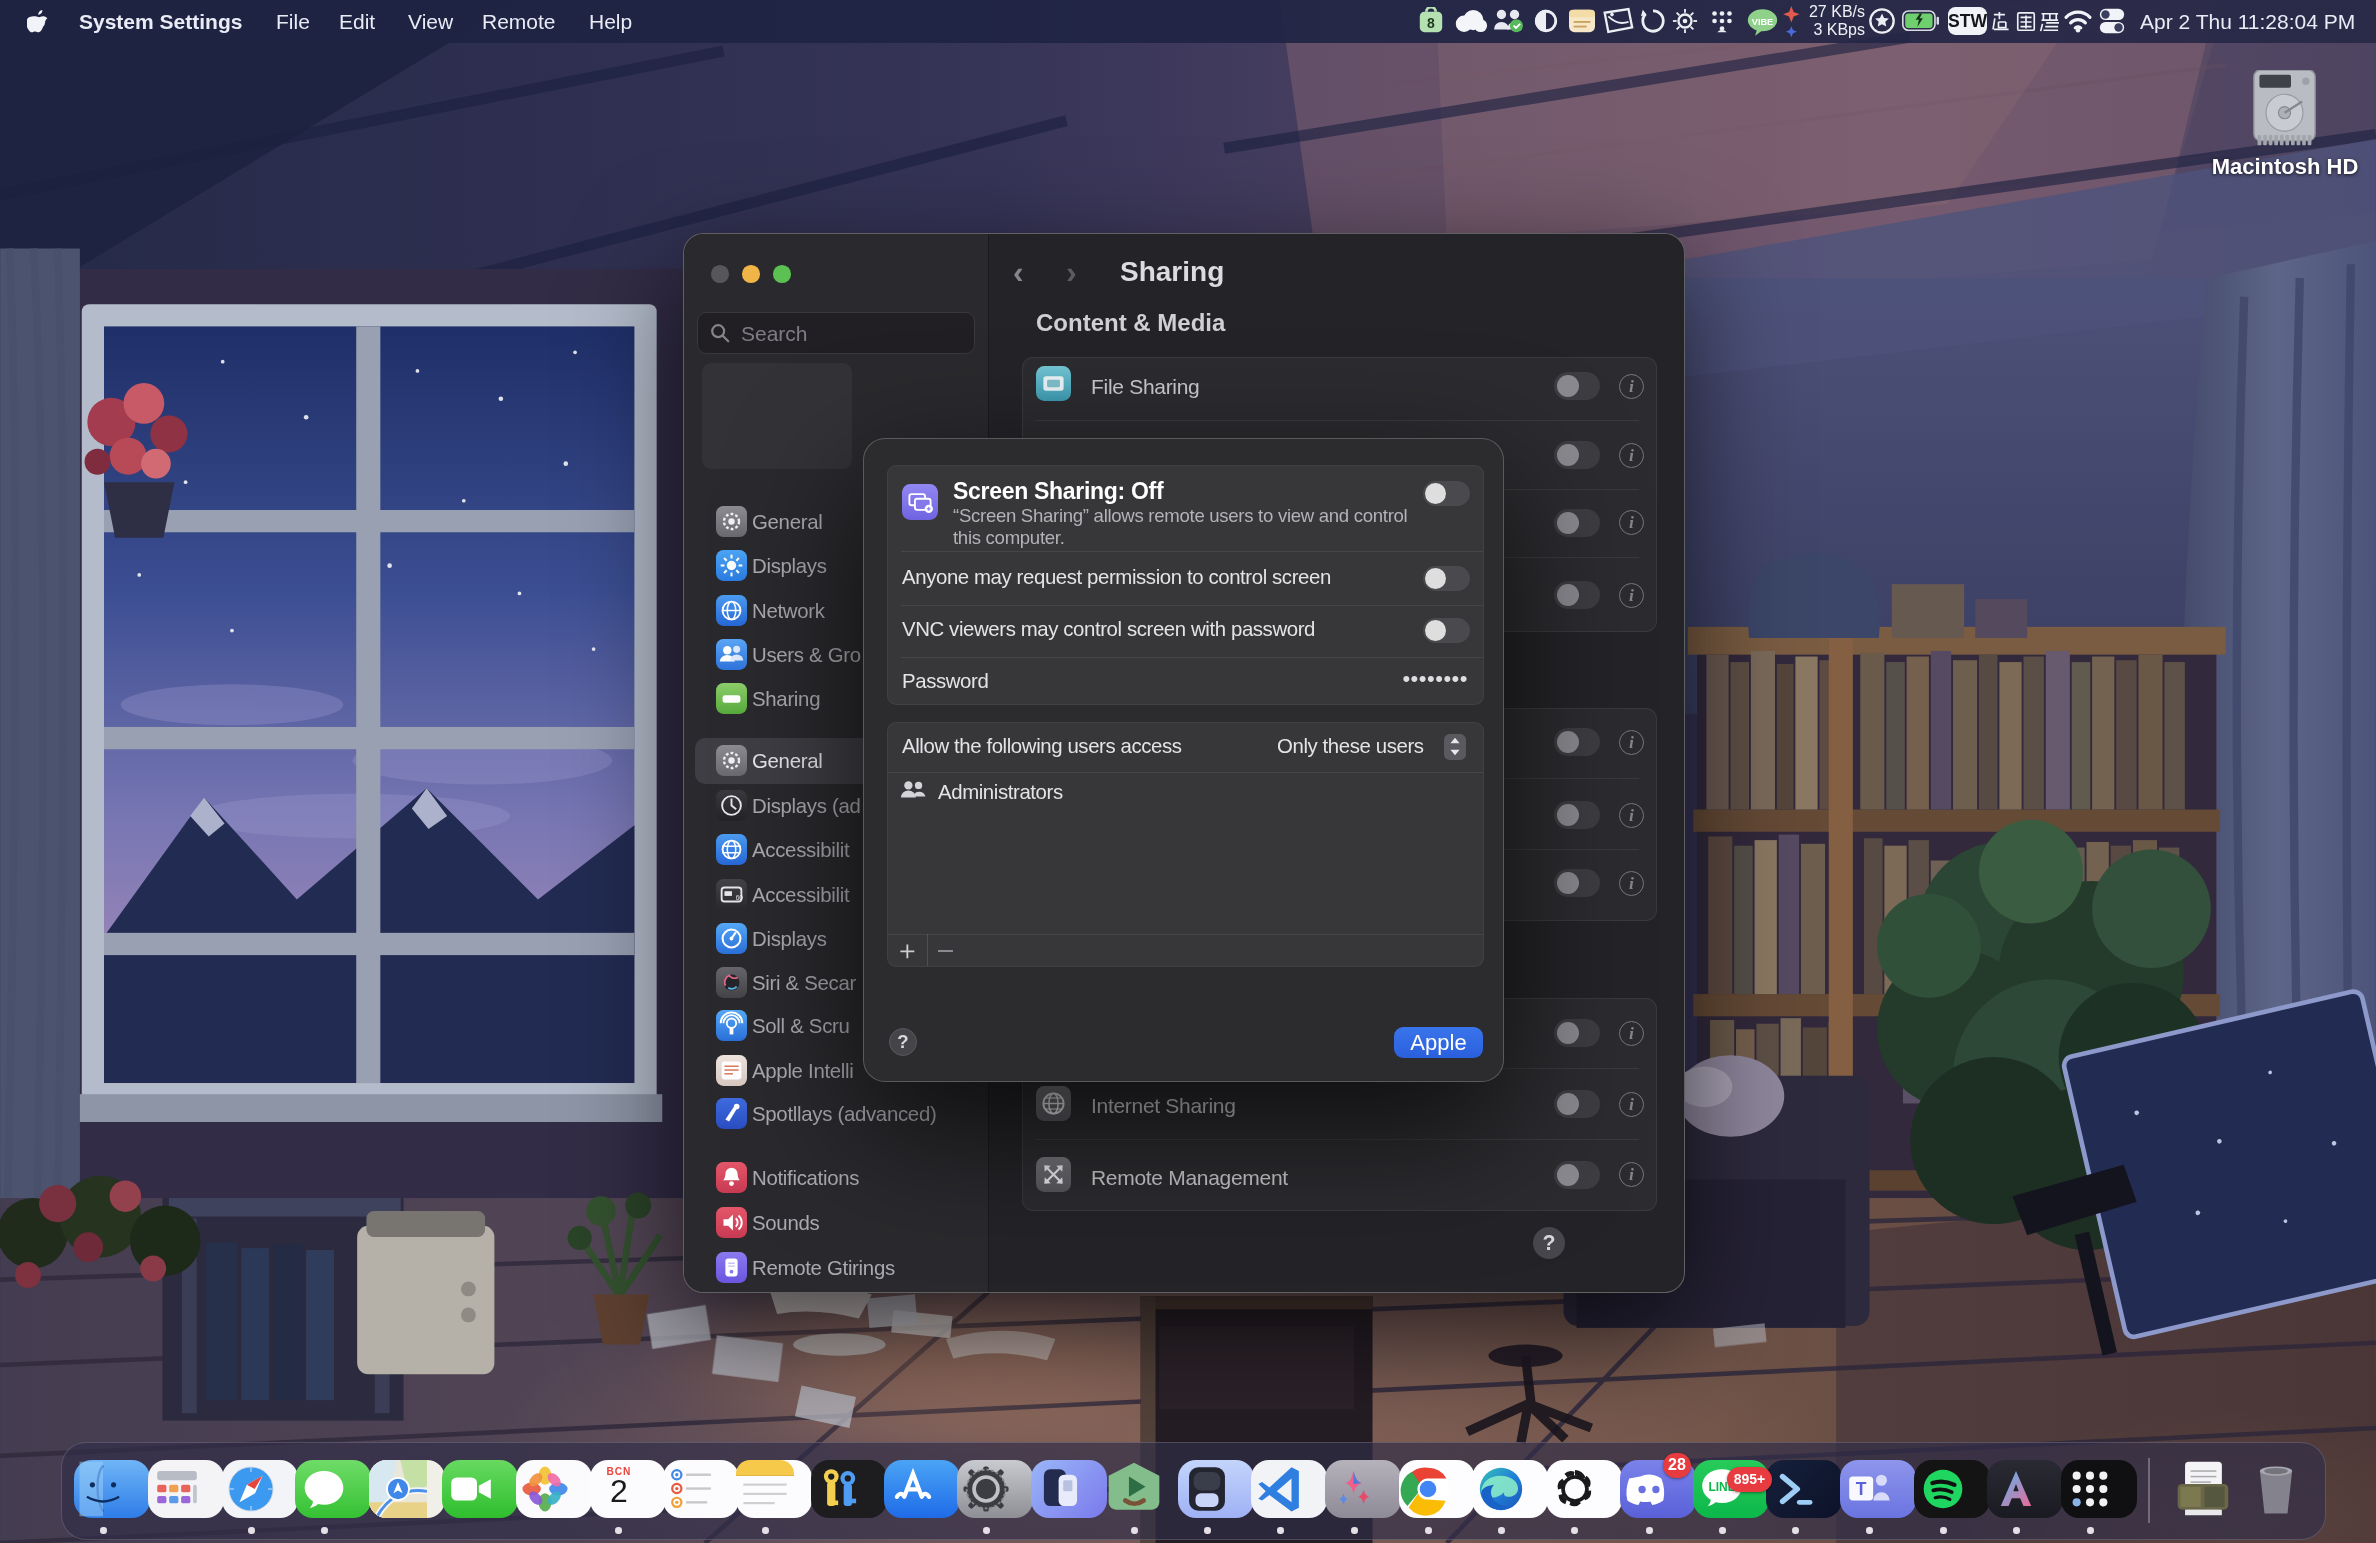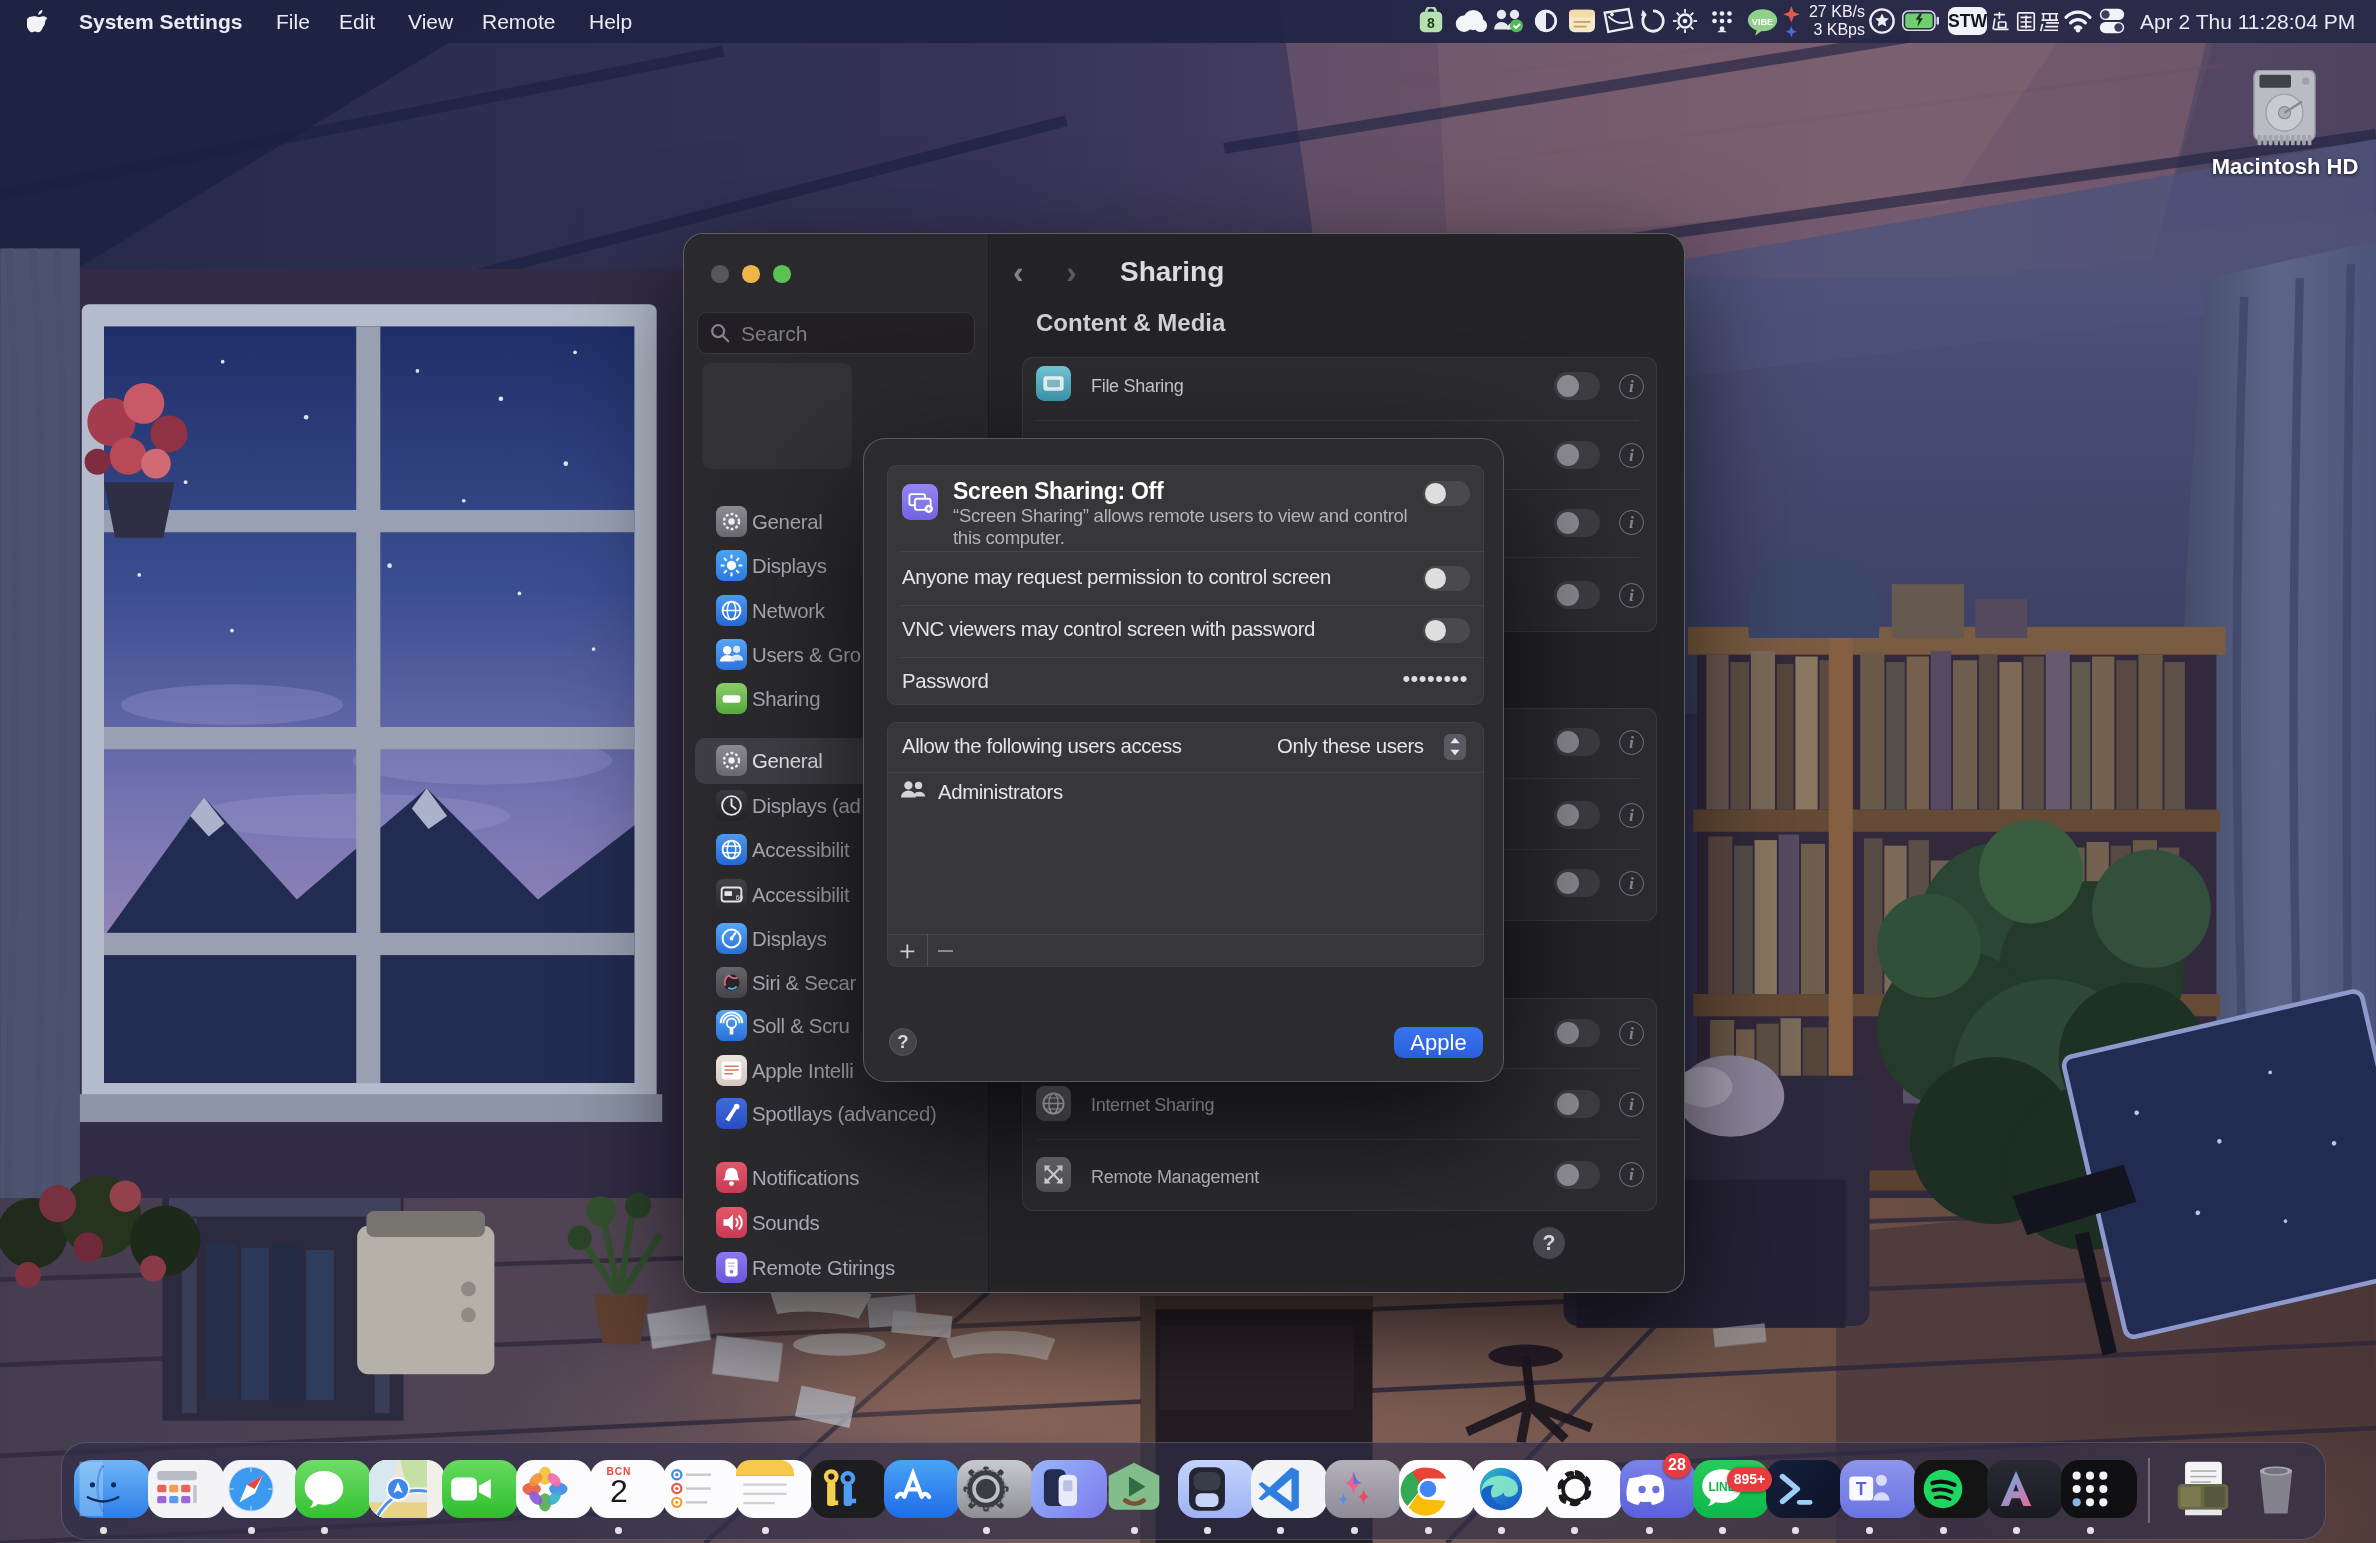--- a/index.html
+++ b/index.html
@@ -10,21 +10,21 @@
 #sidebar{left:0;top:0;width:304px;height:1058px;border-radius:20.4px 0 0 20.4px;background:#2a292d;border-right:0.9px solid #1b1a1e;}
 .srow{position:absolute;left:68px;height:32px;line-height:32px;font-size:20.4px;letter-spacing:-0.3px;color:#abaab0;white-space:nowrap;overflow:hidden;width:232px;}
 .si{position:absolute;left:32px;width:31px;height:31px;border-radius:7.4px;}
 .tl{position:absolute;top:31px;width:17.6px;height:17.6px;border-radius:50%;}
 
 .grp{position:absolute;left:338px;width:633px;background:rgba(255,255,255,.04);border:0.9px solid rgba(255,255,255,.065);border-radius:11px;}
 .tgd{position:absolute;width:46px;height:28px;border-radius:14px;background:#3d3d42;}
 .tgd>i{display:block;width:22px;height:22px;border-radius:50%;background:#8a8a90;margin:2.8px;}
 .infod{position:absolute;width:23px;height:23px;border-radius:50%;border:1.9px solid #77777d;color:#85858b;font-family:"Liberation Serif",serif;font-style:italic;font-weight:700;font-size:17.6px;line-height:22px;text-align:center;}
 .sepc{position:absolute;left:352px;width:603px;height:0.9px;background:rgba(255,255,255,.07);}
-.clbl{position:absolute;left:407px;height:37px;line-height:37px;font-size:18px;letter-spacing:-0.3px;color:#c9c9cd;}
+.clbl{position:absolute;left:407px;height:37px;line-height:37px;font-size:21px;letter-spacing:-0.3px;color:#c9c9cd;}
 .ci{position:absolute;left:352px;width:35px;height:35px;border-radius:8.3px;}
 
 #dlg{left:863px;top:438px;width:639px;height:642px;border-radius:22px;background:#2c2b2e;border:0.9px solid rgba(255,255,255,.22);box-shadow:0 46px 130px rgba(0,0,0,.7);}
 .dgrp{position:absolute;left:23px;width:595px;background:#373639;border:0.9px solid rgba(255,255,255,.05);border-radius:9.3px;}
 .tgb{position:absolute;width:47px;height:25px;border-radius:13px;background:#4a494d;}
 .tgb>i{display:block;width:21.3px;height:21.3px;border-radius:50%;background:#dededf;margin:1.9px;}
 .dsep{position:absolute;left:13px;right:0;height:0.9px;background:rgba(255,255,255,.08);}
 .dlbl{position:absolute;font-size:20.4px;letter-spacing:-0.4px;color:#e4e4e7;white-space:nowrap;}
 
 #dock{left:61px;top:1442px;width:2263px;height:96px;border-radius:25px;background:rgba(48,46,72,.68);border:1.4px solid rgba(255,255,255,.17);}

